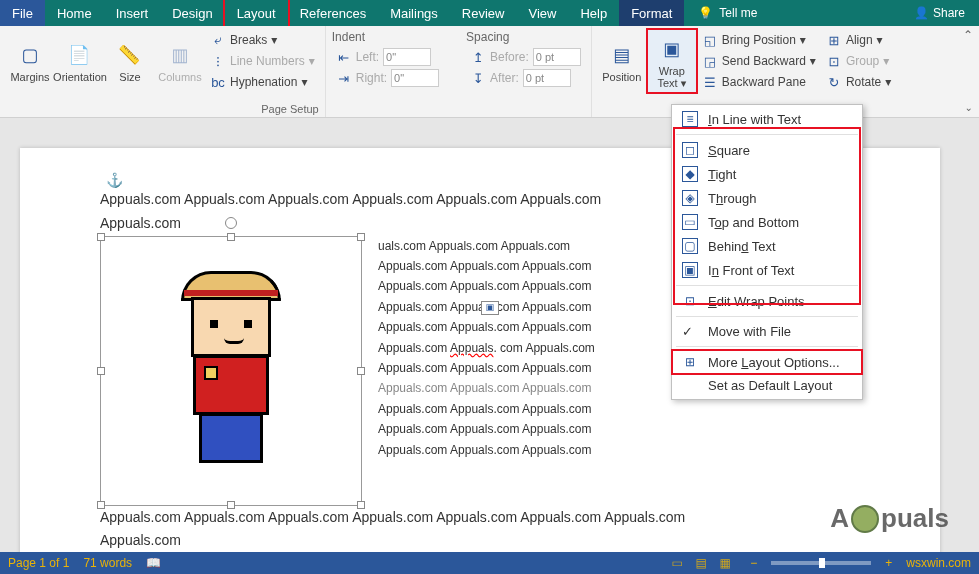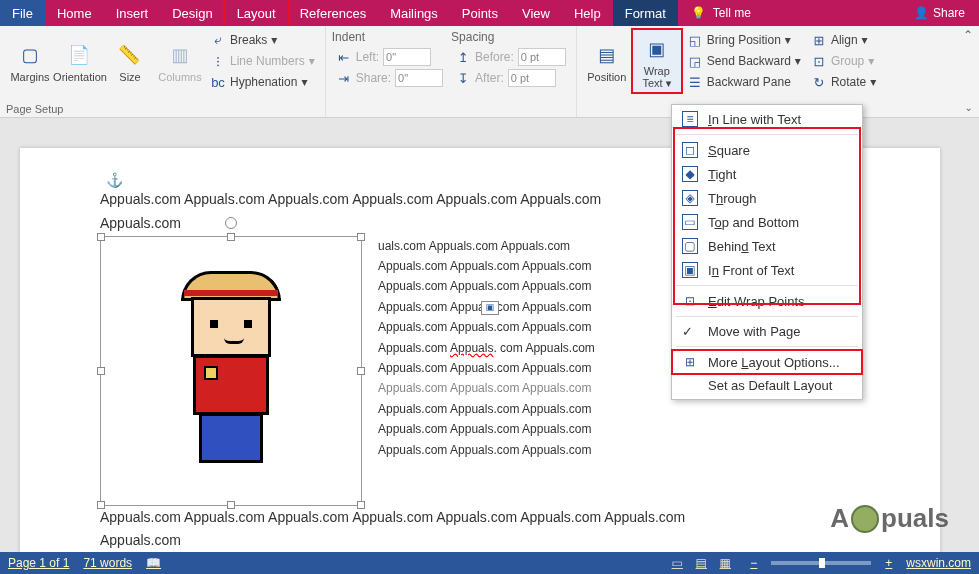--- a/index.html
+++ b/index.html
@@ -1,32 +1,32 @@
 <!DOCTYPE html>
 <html><head>
   <meta charset="utf-8">
   <style>
     * { margin: 0; padding: 0; box-sizing: border-box; font-family: "Segoe UI", Tahoma, sans-serif; }
     body { width: 979px; height: 574px; background: #fff; overflow: hidden; position: relative; font-size: 12px; }
 
     
-    .menubar { display: flex; background: #be185d; color: #fff; height: 26px; align-items: stretch; }
+    .menubar { display: flex; background: #0f766e; color: #fff; height: 26px; align-items: stretch; }
     .menubar .tab { padding: 0 12px; display: flex; align-items: center; cursor: pointer; font-size: 13px; }
     .menubar .tab.file { background: #2b579a; }
     .menubar .tab.active-context { background: #1e3e6e; }
     .menubar .tab.layout-tab { position: relative; }
     .red-box { border: 2px solid #e81123; position: absolute; pointer-events: none; }
     .tellme { margin-left: 4px; display: flex; align-items: center; gap: 6px; padding: 0 10px; }
     .spacer { flex: 1; }
     .share { padding: 0 14px; display: flex; align-items: center; gap: 4px; }
 
     
     .ribbon { height: 92px; background: #f3f3f3; border-bottom: 1px solid #d0d0d0; display: flex; position: relative; }
     .ribbon-group { padding: 4px 6px 2px; border-right: 1px solid #e0e0e0; display: flex; flex-direction: column; justify-content: space-between; }
-    .ribbon-group .label { text-align: left; color: #666; font-size: 11px; padding-top: 2px; }
+    .ribbon-group .label { text-align: right; color: #666; font-size: 11px; padding-top: 2px; }
     .ribbon-row { display: flex; gap: 2px; }
     .big-btn { display: flex; flex-direction: column; align-items: center; justify-content: center; width: 48px; padding: 2px 2px; color: #444; cursor: pointer; }
     .big-btn .icon { width: 32px; height: 32px; display: flex; align-items: center; justify-content: center; font-size: 18px; color: #2b579a; }
     .big-btn .caption { font-size: 11px; text-align: center; line-height: 1.1; }
     .small-btn { display: flex; align-items: center; gap: 4px; padding: 1px 4px; color: #444; cursor: pointer; height: 20px; font-size: 12px; }
     .small-btn.disabled { color: #aaa; }
     .small-btn .ico { width: 16px; height: 16px; display: inline-flex; align-items: center; justify-content: center; color: #2b579a; font-size: 13px; }
     .input-field { width: 48px; height: 18px; border: 1px solid #ccc; font-size: 11px; padding: 0 2px; background: #fff; color: #888; }
     .col { display: flex; flex-direction: column; gap: 1px; }
     .ribbon .collapse { position: absolute; top: 2px; right: 6px; color: #666; cursor: pointer; }
@@ -61,21 +61,21 @@
     .pixel-character .legs { position: absolute; top: 142px; left: 28px; width: 64px; height: 50px; background: #3050c0; border: 3px solid #000; }
 
     
     .dropdown { position: absolute; top: 104px; left: 671px; width: 192px; background: #fff; border: 1px solid #c0c0c0; box-shadow: 2px 2px 6px rgba(0,0,0,.25); z-index: 100; padding: 2px 0; }
     .dropdown .item { display: flex; align-items: center; gap: 10px; padding: 4px 10px; cursor: pointer; font-size: 13px; color: #333; }
     .dropdown .item .dico { width: 16px; height: 16px; display: flex; align-items: center; justify-content: center; color: #2b579a; font-size: 12px; border: 1px solid #2b579a; }
     .dropdown .item .check { width: 16px; color: #333; }
     .dropdown .sep { height: 1px; background: #e0e0e0; margin: 3px 4px; }
 
     
-    .statusbar { position: absolute; bottom: 0; left: 0; right: 0; height: 22px; background: #2b579a; color: #fef9c3; display: flex; align-items: center; font-size: 12px; padding: 0 8px; gap: 14px; text-decoration: underline; }
+    .statusbar { position: absolute; bottom: 0; left: 0; right: 0; height: 22px; background: #2b579a; color: #eab308; display: flex; align-items: center; font-size: 12px; padding: 0 8px; gap: 14px; }
     .statusbar .spacer { flex: 1; }
     .zoom-slider { width: 100px; height: 4px; background: rgba(255,255,255,.4); position: relative; }
     .zoom-slider .thumb { position: absolute; left: 48px; top: -3px; width: 6px; height: 10px; background: #fff; }
     .view-btns { display: flex; gap: 2px; align-items: center; }
     .view-btn { width: 22px; height: 18px; display: flex; align-items: center; justify-content: center; cursor: pointer; opacity: .85; }
 
     
     .watermark { position: absolute; right: 30px; bottom: 40px; font-size: 26px; font-weight: bold; color: #444; opacity: .8; z-index: 200; display: flex; align-items: center; gap: 2px; }
     .watermark .wm-icon { width: 28px; height: 28px; background: #7a9a3a; border-radius: 50%; border: 2px solid #3a5a1a; display: inline-block; position: relative; }
 
@@ -88,21 +88,21 @@
   <div class="tab file">File</div>
   <div class="tab">Home</div>
   <div class="tab">Insert</div>
   <div class="tab">Design</div>
   <div class="tab layout-tab">
     <span>Layout</span>
     <span class="red-box" style="top:-2px;left:-2px;right:-2px;bottom:-2px;"></span>
   </div>
   <div class="tab">References</div>
   <div class="tab">Mailings</div>
-  <div class="tab">Points</div>
+  <div class="tab">Review</div>
   <div class="tab">View</div>
   <div class="tab">Help</div>
   <div class="tab active-context">Format</div>
   <div class="tellme">
     <span>💡</span>
     <span>Tell me</span>
   </div>
   <div class="spacer"></div>
   <div class="share">
     <span>👤</span>
@@ -145,31 +145,31 @@
           <span class="ico">bc</span>
           <span>Hyphenation</span>
             <span> ▾</span>
         </div>
       </div>
     </div>
     <div class="label">Page Setup</div>
   </div>
 
   <div class="ribbon-group">
-    <div class="ribbon-row" style="gap:4px;">
+    <div class="ribbon-row" style="gap:23px;">
       <div class="col">
         <div style="font-size:12px;color:#666;padding-bottom:2px;">Indent</div>
         <div class="small-btn disabled">
           <span class="ico">⇤</span>
           <span>Left:</span>
           <input class="input-field" readonly="" value="0&quot;" style="">
         </div>
         <div class="small-btn disabled">
           <span class="ico">⇥</span>
-          <span>Share:</span>
+          <span>Right:</span>
           <input class="input-field" readonly="" value="0&quot;" style="">
         </div>
       </div>
       <div class="col">
         <div style="font-size:12px;color:#666;padding-bottom:2px;">Spacing</div>
         <div class="small-btn disabled">
           <span class="ico">↥</span>
           <span>Before:</span>
           <input class="input-field" readonly="" value="0 pt" style="">
         </div>
@@ -314,21 +314,21 @@
     </div>
   <div class="sep"></div>
   <div class="item">
       <span class="dico" style="border:none;">⊡</span>
       <span><u class="acc">E</u>dit Wrap Points</span>
     </div>
   <span class="red-box" style="top:22px;left:1px;right:1px;height:178px;"></span>
   <div class="sep"></div>
   <div class="item">
       <span class="check">✓</span>
-      <span>Move with Page</span>
+      <span>Move with File</span>
     </div>
   <div class="sep"></div>
   <div class="item" style="position:relative;">
     <span class="dico" style="border:none;">⊞</span>
     <span>More <u class="acc">L</u>ayout Options...</span>
     <span class="red-box" style="top:-1px;left:-1px;right:-1px;bottom:-1px;"></span>
   </div>
   <div class="item">
       <span class="check"></span>
       <span>Set as Default Layout</span>

